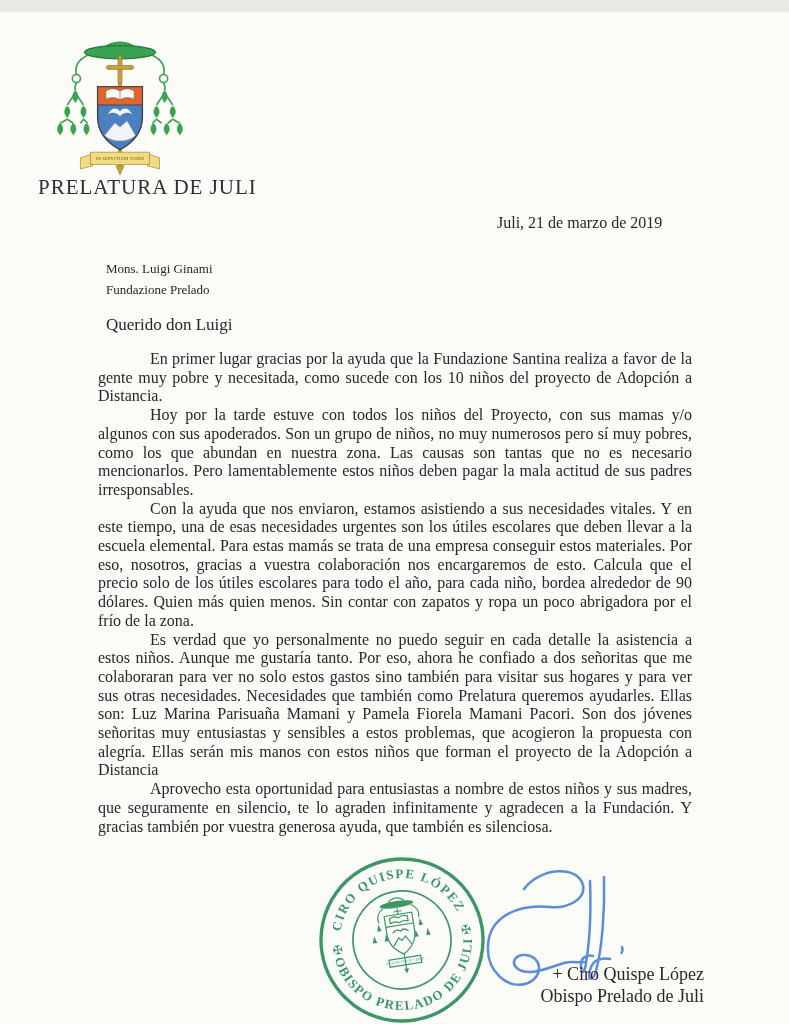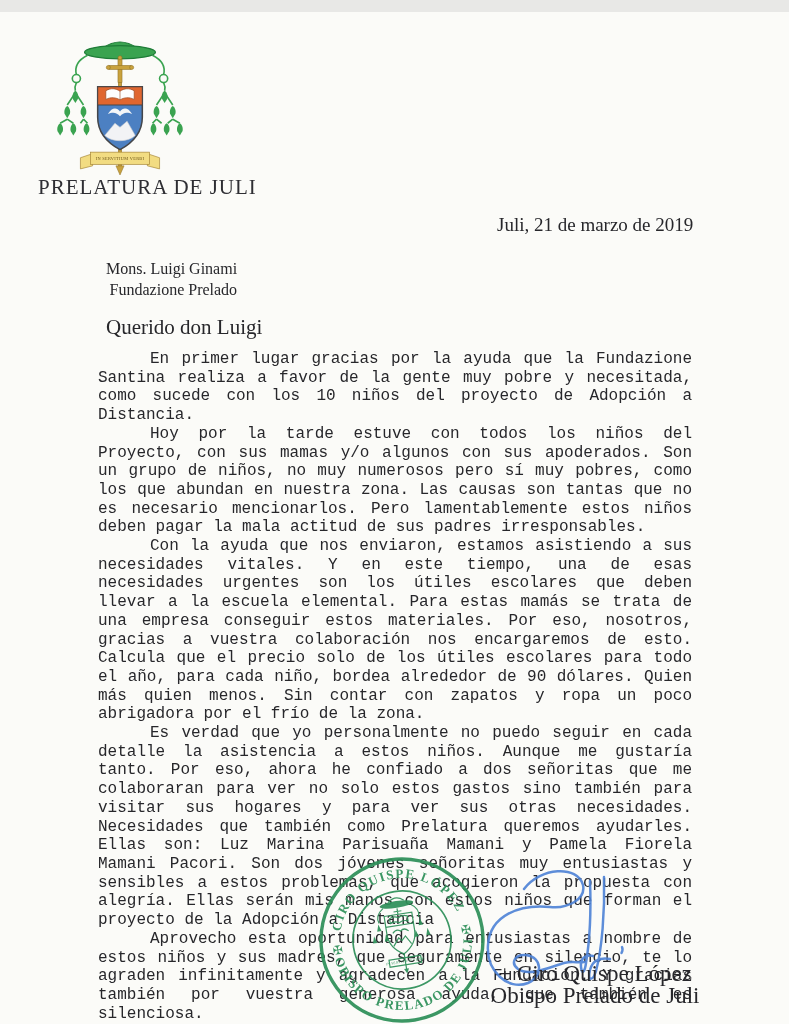--- a/index.html
+++ b/index.html
@@ -8,31 +8,31 @@
     --crest-orange:#e0662f; --crest-blue:#4c80c2;
     --crest-gold:#c9a23e; --banner-gold:#f2dc82;
     --stamp-green:#2e9059; --signature-blue:#4d82d6;
   }
   *{box-sizing:border-box;margin:0;padding:0}
   body{background:#e8e8e6;font-family:"Liberation Serif","DejaVu Serif",serif;}
   .page{position:relative;width:789px;height:1024px;background:var(--paper);
         margin:12px auto;overflow:hidden;color:var(--ink);}
   .letterhead-arms{position:absolute;left:54px;top:24px;}
   .org-name{position:absolute;left:38px;top:163px;font-size:21px;letter-spacing:1px;color:#2e2e33;}
-  .date-line{position:absolute;left:497px;top:202px;font-size:19px;}
-  .recipient{position:absolute;left:106px;top:246px;font-size:16px;line-height:21px;text-align:right;}
-  .salutation{position:absolute;left:106px;top:303px;font-size:21px;}
+  .date-line{position:absolute;left:497px;top:202px;font-size:16px;}
+  .recipient{position:absolute;left:106px;top:246px;font-size:13px;line-height:21px;}
+  .salutation{position:absolute;left:106px;top:303px;font-size:17px;}
   .letter-body{position:absolute;left:98px;top:338px;width:594px;font-size:16px;
                line-height:18.7px;text-align:justify;}
-  .letter-body p{text-indent:52px;font-family:Liberation Mono, monospace;}
+  .letter-body p{text-indent:52px;}
   .stamp{position:absolute;left:316px;top:842px;width:172px;height:172px;
          transform:rotate(-9deg);opacity:.93;z-index:1;}
   .signature{position:absolute;left:472px;top:851px;width:162px;height:146px;z-index:2;}
-  .sign-block{position:absolute;left:486px;top:951px;width:218px;text-align:center;
-              font-size:23px;line-height:22px;z-index:3;}
+  .sign-block{position:absolute;left:486px;top:951px;width:218px;text-align:right;
+              font-size:18px;line-height:22px;z-index:3;}
   svg text{font-family:"Liberation Serif","DejaVu Serif",serif;}
   .stamp-arc{font-size:13px;font-weight:bold;letter-spacing:1.5px;fill:var(--stamp-green);}
   .stamp-cross{font-size:12px;fill:var(--stamp-green);}
   .motto-text{font-size:4.3px;letter-spacing:.3px;fill:#6b5418;}
   .stamp-motto{font-size:3.6px;letter-spacing:.2px;fill:var(--stamp-green);}
 </style>
 </head>
 <body>
 
 <div class="page">

